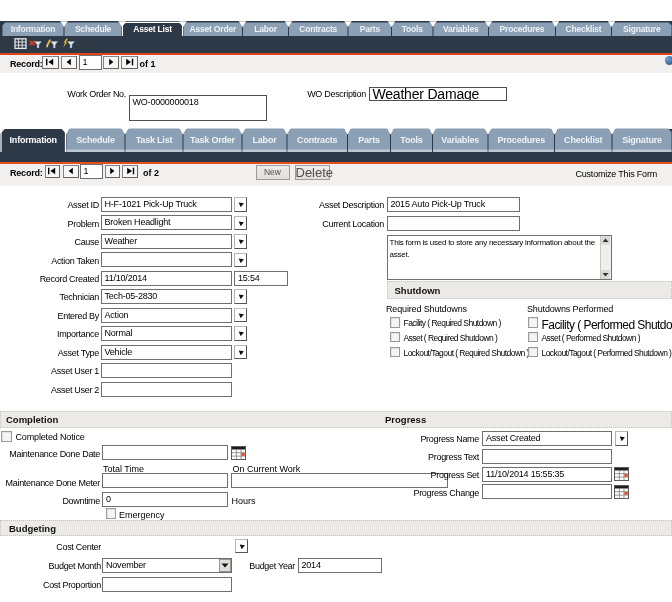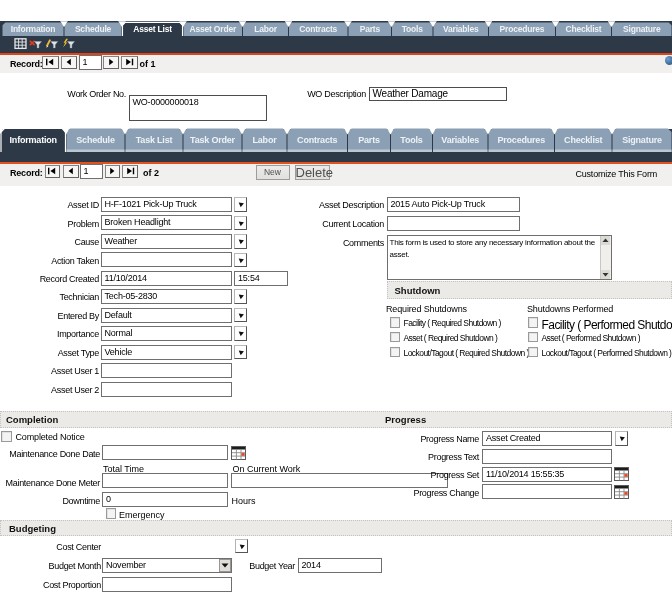--- a/index.html
+++ b/index.html
@@ -90,21 +90,21 @@
       <svg width="12" height="10" viewBox="0 0 12 10">
         <polygon points="3.2,1.7 8,5 3.2,8.3" fill="#000"></polygon>
         <rect x="8.8" y="1.7" width="1.4" height="6.6" fill="#000"></rect>
       </svg>
     </div>
 <div class="abs" style="left:139.5px;top:37.5px;font-size:9px;font-weight:bold">of 1</div>
 <div class="abs" style="left:664.5px;top:34.5px;width:9px;height:9px;border-radius:50%;background:radial-gradient(circle at 3px 3px,#6fa0d4,#24496f)"></div>
 <div class="lbl" style="left:-54px;top:67.5px;width:180px;font-size:9px">Work Order No.</div>
 <div class="tb" style="left:128.5px;top:74px;width:138px;height:26px;border-color:#4d4d4d;font-size:9px;line-height:12px">WO-0000000018</div>
 <div class="lbl" style="left:186px;top:67.5px;width:180px;font-size:9px">WO Description</div>
-<div class="tb" style="left:368.5px;top:65.5px;width:138px;height:14px;border-color:#4d4d4d;font-size:10px;line-height:12px">Weather Damage</div>
+<div class="tb" style="left:368.5px;top:65.5px;width:138px;height:14px;border-color:#4d4d4d;font-size:14px;line-height:12px">Weather Damage</div>
 <div class="abs" style="left:0;top:107.5px;width:672px;height:33px;background:#2d3947"></div>
 <svg width="672" height="27" style="position:absolute;left:0;top:105;">
       <path d="M1.0,26 L1.0,6 L4.6,2.4 L61.9,2.4 L65.5,6 L65.5,26 Z" fill="#2d3947"></path>
       <path d="M1.0,26 L1.0,6 L4.6,2.4 L61.9,2.4 L65.5,6 L65.5,26" fill="none" stroke="#ffffff" stroke-width="1.2"></path>
       <text x="33.2" y="17.4" font-size="9px" font-weight="bold" letter-spacing="-0.2" fill="#ffffff" text-anchor="middle" font-family="Liberation Sans, sans-serif">Information</text>
       <path d="M66.5,26 L66.5,6 L70.1,2.4 L120.9,2.4 L124.5,6 L124.5,26 Z" fill="#8ba0b4"></path>
       <path d="M66.5,26 L66.5,23.6 L124.5,23.6 L124.5,26 Z" fill="#bac6d0"></path>
       <text x="95.5" y="17.4" font-size="9px" font-weight="bold" letter-spacing="-0.2" fill="#eef2f6" text-anchor="middle" font-family="Liberation Sans, sans-serif">Schedule</text>
       <path d="M125.5,26 L125.5,6 L129.1,2.4 L178.9,2.4 L182.5,6 L182.5,26 Z" fill="#8ba0b4"></path>
       <path d="M125.5,26 L125.5,23.6 L182.5,23.6 L182.5,26 Z" fill="#bac6d0"></path>
@@ -201,21 +201,21 @@
       </svg></div>
 <div class="lbl" style="left:-81px;top:253.0px;width:180px;font-size:9px">Record Created</div>
 <div class="tb" style="left:100.5px;top:249.8px;width:131px;height:15px;border-color:#6f6f6f;font-size:9px;line-height:13px">11/10/2014</div>
 <div class="tb" style="left:234px;top:249.8px;width:54px;height:15px;border-color:#6f6f6f;font-size:9px;line-height:13px">15:54</div>
 <div class="lbl" style="left:-81px;top:271.45px;width:180px;font-size:9px">Technician</div>
 <div class="tb" style="left:100.5px;top:268.25px;width:131px;height:15px;border-color:#6f6f6f;font-size:9px;line-height:13px">Tech-05-2830</div>
 <div class="cbtn" style="left:233.5px;top:268.45px;width:13px;height:14.5px"><svg width="13" height="14.5" viewBox="0 0 13 14.5">
         <polygon points="3.7,4.4 8.9,5.2 5.7,9.2" fill="#111"></polygon>
       </svg></div>
 <div class="lbl" style="left:-81px;top:289.9px;width:180px;font-size:9px">Entered By</div>
-<div class="tb" style="left:100.5px;top:286.7px;width:131px;height:15px;border-color:#6f6f6f;font-size:9px;line-height:13px">Default</div>
+<div class="tb" style="left:100.5px;top:286.7px;width:131px;height:15px;border-color:#6f6f6f;font-size:9px;line-height:13px">Action</div>
 <div class="cbtn" style="left:233.5px;top:286.9px;width:13px;height:14.5px"><svg width="13" height="14.5" viewBox="0 0 13 14.5">
         <polygon points="3.7,4.4 8.9,5.2 5.7,9.2" fill="#111"></polygon>
       </svg></div>
 <div class="lbl" style="left:-81px;top:308.34999999999997px;width:180px;font-size:9px">Importance</div>
 <div class="tb" style="left:100.5px;top:305.15px;width:131px;height:15px;border-color:#6f6f6f;font-size:9px;line-height:13px">Normal</div>
 <div class="cbtn" style="left:233.5px;top:305.34999999999997px;width:13px;height:14.5px"><svg width="13" height="14.5" viewBox="0 0 13 14.5">
         <polygon points="3.7,4.4 8.9,5.2 5.7,9.2" fill="#111"></polygon>
       </svg></div>
 <div class="lbl" style="left:-81px;top:326.8px;width:180px;font-size:9px">Asset Type</div>
 <div class="tb" style="left:100.5px;top:323.6px;width:131px;height:15px;border-color:#6f6f6f;font-size:9px;line-height:13px">Vehicle</div>
@@ -223,21 +223,20 @@
         <polygon points="3.7,4.4 8.9,5.2 5.7,9.2" fill="#111"></polygon>
       </svg></div>
 <div class="lbl" style="left:-81px;top:345.24999999999994px;width:180px;font-size:9px">Asset User 1</div>
 <div class="tb" style="left:100.5px;top:342.04999999999995px;width:131px;height:15px;border-color:#6f6f6f;font-size:9px;line-height:13px"></div>
 <div class="lbl" style="left:-81px;top:363.7px;width:180px;font-size:9px">Asset User 2</div>
 <div class="tb" style="left:100.5px;top:360.5px;width:131px;height:15px;border-color:#6f6f6f;font-size:9px;line-height:13px"></div>
 <div class="lbl" style="left:204px;top:179.2px;width:180px;font-size:9px">Asset Description</div>
 <div class="tb" style="left:386.5px;top:176px;width:133px;height:15px;border-color:#6f6f6f;font-size:9px;line-height:13px">2015 Auto Pick-Up Truck</div>
 <div class="lbl" style="left:204px;top:197.7px;width:180px;font-size:9px">Current Location</div>
 <div class="tb" style="left:386.5px;top:194.5px;width:133px;height:15px;border-color:#6f6f6f;font-size:9px;line-height:13px"></div>
-<div class="lbl" style="left:204px;top:216.5px;width:180px;font-size:9px">Comments</div>
 <div class="abs" style="left:386.5px;top:214.3px;width:225px;height:44.5px;background:#fff;border:1px solid #6f6f6f;box-sizing:border-box">
       <div style="position:absolute;left:2px;top:1px;right:11px;font-size:8px;letter-spacing:-0.25px;line-height:11.5px">This form is used to store any necessary information about the asset.</div>
       <div style="position:absolute;right:0;top:0;width:9.5px;height:100%;background:#f0efec;border-left:1px solid #c8c6c2">
         <svg style="position:absolute;top:0;left:0" width="9" height="9">
           <rect x="0" y="0" width="9" height="9" fill="#dcdad5"></rect>
           <polygon points="4.5,2.5 1.5,6 7.5,6" fill="#333"></polygon>
         </svg>
         <svg style="position:absolute;bottom:0;left:0" width="9" height="9">
           <rect x="0" y="0" width="9" height="9" fill="#dcdad5"></rect>
           <polygon points="1.5,3 7.5,3 4.5,6.5" fill="#333"></polygon>

